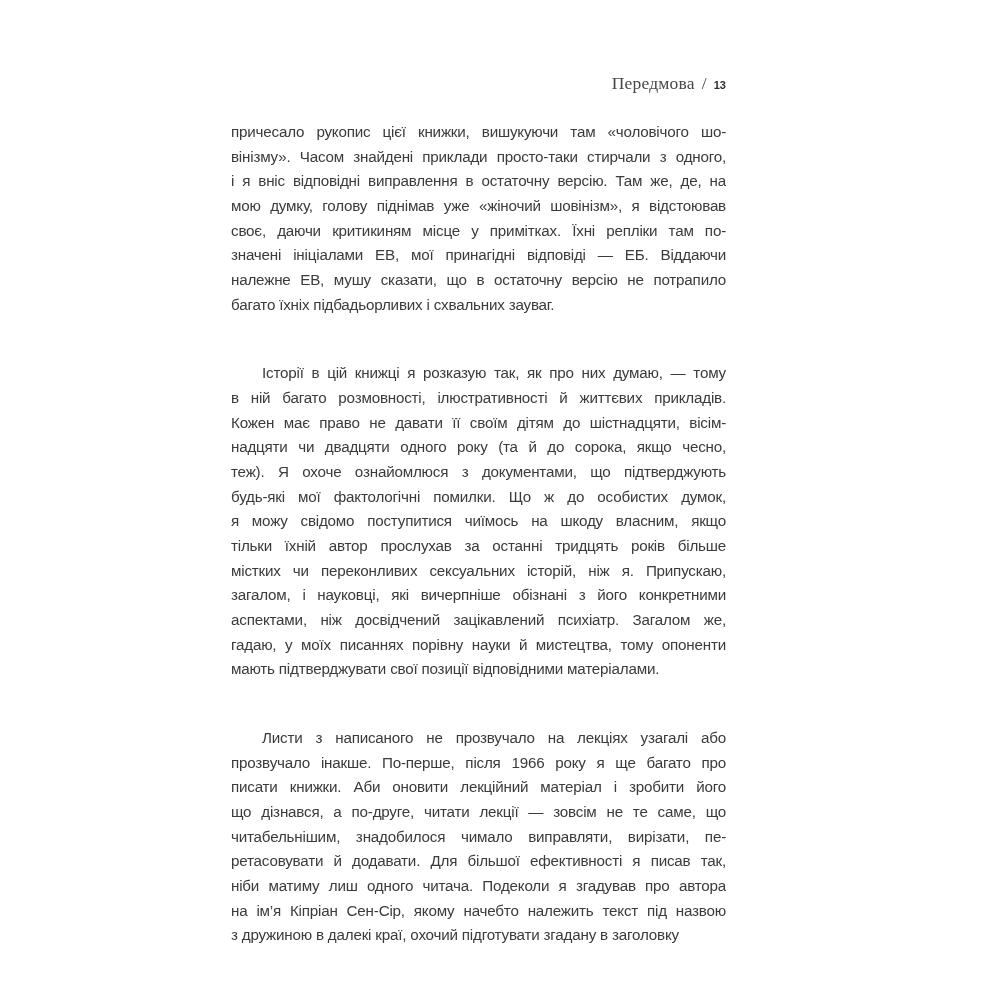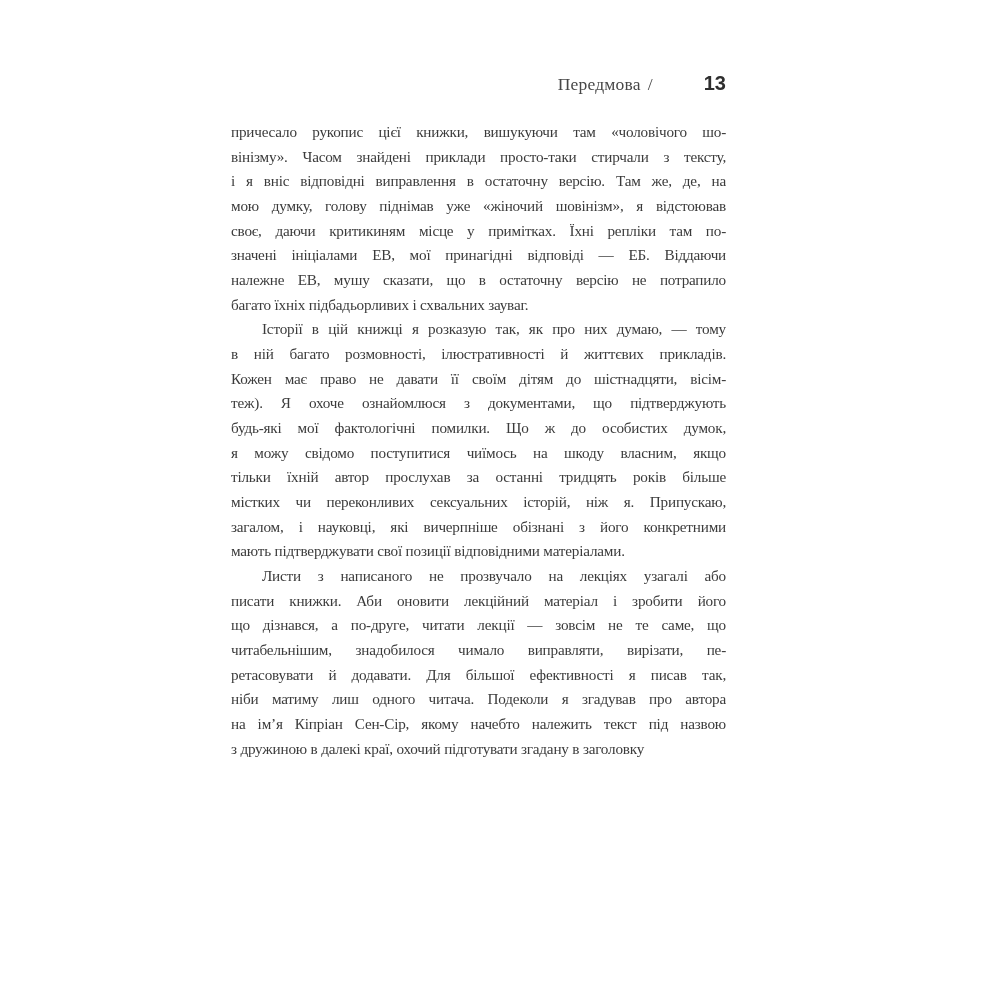--- a/index.html
+++ b/index.html
@@ -33,84 +33,88 @@
     color: var(--header-color);
     letter-spacing: 0.2px;
   }
   .running-header .sep {
     margin: 0 7px;
     font-family: "Liberation Serif", serif;
   }
   .running-header .pagenum {
     font-family: "Liberation Sans", sans-serif;
     font-weight: bold;
-    font-size: 20px;
+    font-size: 11px;
     color: var(--pagenum-color);
     letter-spacing: 0;
-    margin-left: 44px;
   }
   .text-body {
     position: absolute;
     top: 120px;
     left: 231px;
     width: 495px;
-    font-family: Liberation Serif, serif;
+    font-family: Liberation Sans, sans-serif;
     font-size: 15.2px;
     color: var(--text-color);
     letter-spacing: -0.2px;
   }
   .para {  }
   .line {
     height: 24.68px;
     line-height: 24.68px;
     text-align: justify;
     text-align-last: justify;
     overflow: hidden;
     white-space: normal;
   }
   .line.last {
     text-align: left;
     text-align-last: left;
   }
   .line.indent {
     padding-left: 31px;
+    margin-top: 44px;
   }
 </style>
 </head>
 <body>
 
 <div class="page">
   <div class="running-header">
     <span>Передмова</span><span class="sep">/</span><span class="pagenum">13</span>
   </div>
   <div class="text-body" id="text-body">
       <div class="para">
         <div class="line">причесало рукопис цієї книжки, вишукуючи там «чоловічого шо-</div>
-        <div class="line">вінізму». Часом знайдені приклади просто-таки стирчали з тексту,</div>
+        <div class="line">вінізму». Часом знайдені приклади просто-таки стирчали з одного,</div>
         <div class="line">і я вніс відповідні виправлення в остаточну версію. Там же, де, на</div>
         <div class="line">мою думку, голову піднімав уже «жіночий шовінізм», я відстоював</div>
         <div class="line">своє, даючи критикиням місце у примітках. Їхні репліки там по-</div>
         <div class="line">значені ініціалами ЕВ, мої принагідні відповіді — ЕБ. Віддаючи</div>
         <div class="line">належне ЕВ, мушу сказати, що в остаточну версію не потрапило</div>
         <div class="line last">багато їхніх підбадьорливих і схвальних зауваг.</div>
       </div>
       <div class="para">
         <div class="line indent">Історії в цій книжці я розказую так, як про них думаю, — тому</div>
         <div class="line">в ній багато розмовності, ілюстративності й життєвих прикладів.</div>
         <div class="line">Кожен має право не давати її своїм дітям до шістнадцяти, вісім-</div>
+        <div class="line">надцяти чи двадцяти одного року (та й до сорока, якщо чесно,</div>
         <div class="line">теж). Я охоче ознайомлюся з документами, що підтверджують</div>
         <div class="line">будь-які мої фактологічні помилки. Що ж до особистих думок,</div>
         <div class="line">я можу свідомо поступитися чиїмось на шкоду власним, якщо</div>
         <div class="line">тільки їхній автор прослухав за останні тридцять років більше</div>
         <div class="line">містких чи переконливих сексуальних історій, ніж я. Припускаю,</div>
         <div class="line">загалом, і науковці, які вичерпніше обізнані з його конкретними</div>
+        <div class="line">аспектами, ніж досвідчений зацікавлений психіатр. Загалом же,</div>
+        <div class="line">гадаю, у моїх писаннях порівну науки й мистецтва, тому опоненти</div>
         <div class="line last">мають підтверджувати свої позиції відповідними матеріалами.</div>
       </div>
       <div class="para">
         <div class="line indent">Листи з написаного не прозвучало на лекціях узагалі або</div>
+        <div class="line">прозвучало інакше. По-перше, після 1966 року я ще багато про</div>
         <div class="line">писати книжки. Аби оновити лекційний матеріал і зробити його</div>
         <div class="line">що дізнався, а по-друге, читати лекції — зовсім не те саме, що</div>
         <div class="line">читабельнішим, знадобилося чимало виправляти, вирізати, пе-</div>
         <div class="line">ретасовувати й додавати. Для більшої ефективності я писав так,</div>
         <div class="line">ніби матиму лиш одного читача. Подеколи я згадував про автора</div>
         <div class="line">на ім’я Кіпріан Сен-Сір, якому начебто належить текст під назвою</div>
         <div class="line last">з дружиною в далекі краї, охочий підготувати згадану в заголовку</div>
       </div>
     </div>
 </div>

